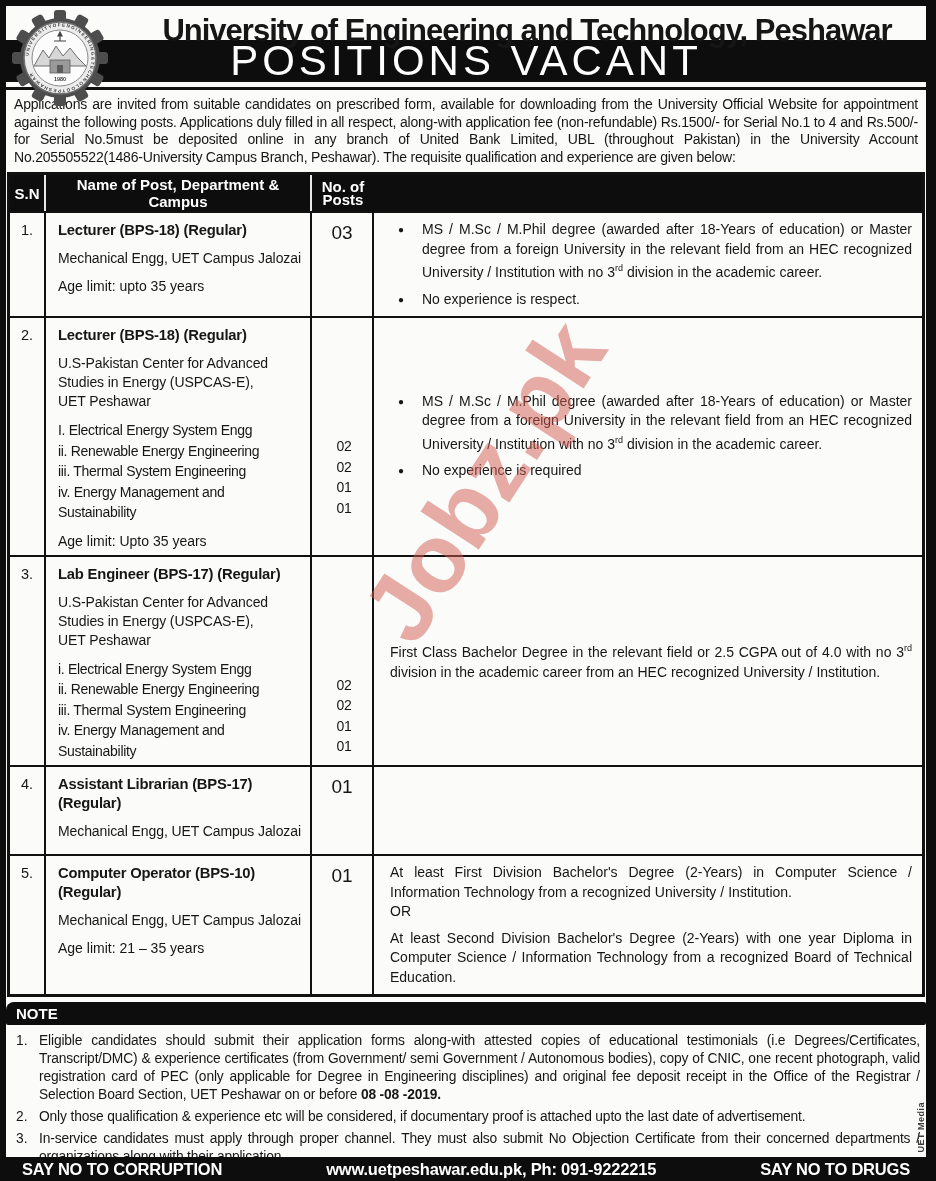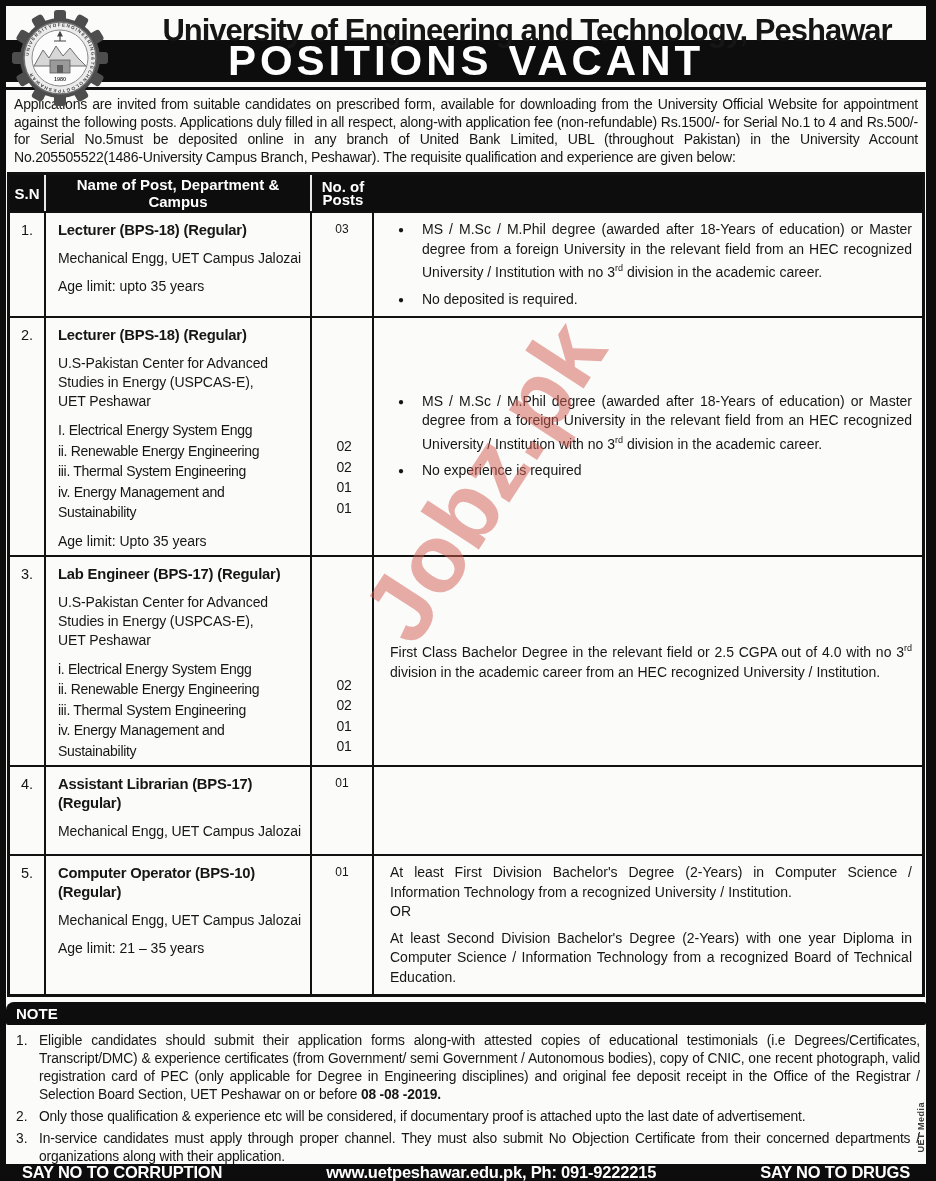--- a/index.html
+++ b/index.html
@@ -10,21 +10,21 @@
     font-family:"Liberation Sans", sans-serif; color:#161616;
   }
   
   .hdr-white{height:34px; position:relative; background:#fbfbfa;}
   .hdr-title{
     margin-left:122px; height:50px; display:flex; align-items:center; justify-content:center;
     font-size:31px; font-weight:bold; letter-spacing:-1px; white-space:nowrap;
   }
   .hdr-black{
     height:42px; background:#0d0d0d; color:#fff; display:flex; align-items:center; justify-content:center;
-    font-size:42px; font-weight:bold; letter-spacing:4px;
+    font-size:42px; font-weight:normal; letter-spacing:4px;
   }
   .logo{position:absolute; left:4px; top:2px; width:100px; height:100px; z-index:4;}
   .body-rule{height:3px; background:#111; margin-top:5px;}
   
   .intro{
     padding:6px 8px 5px 8px; font-size:14px; line-height:17.6px; text-align:justify;
     letter-spacing:-0.2px;
   }
   
   .vac-table{margin:1px 1px 0 1px; border:3px solid #111;}
@@ -32,21 +32,21 @@
   .t-head > div{
     min-height:36px; display:flex; align-items:center; justify-content:center;
     font-weight:bold; font-size:15px; border-right:2px solid #e8e8e8; text-align:center;
   }
   .t-head > div:last-child{border-right:none;}
   .th-posts{font-size:12.5px; line-height:13px; white-space:pre-line;}
   .t-row{display:grid; grid-template-columns:36px 266px 62px 1fr; border-top:2.5px solid #111; background:#fbfbfa;}
   .t-row > div{box-sizing:border-box;}
   .c-sn{border-right:2px solid #111; text-align:center; padding-top:9px; font-size:14.5px;}
   .c-name{border-right:2px solid #111; padding:8px 6px 4px 12px; font-size:14px; line-height:19px;}
-  .c-posts{border-right:2px solid #111; text-align:center; padding-top:9px; font-size:12px;}
+  .c-posts{border-right:2px solid #111; text-align:center; padding-top:9px; font-size:19px;}
   .c-qual{padding:7px 10px 7px 6px; font-size:14px; line-height:19.5px; display:flex; flex-direction:column;}
   .c-qual.center{justify-content:center;}
   .post-title{font-weight:bold; font-size:14.8px; margin-bottom:9px; letter-spacing:-0.2px;}
   .dept-line{letter-spacing:-0.1px;}
   .dept-group{margin-bottom:9px;}
   .sub-item{position:relative; line-height:20.5px; letter-spacing:-0.3px;}
   .sub-count{position:absolute; left:100%; margin-left:12px; top:16px; width:56px; text-align:center;}
   .age-line{margin-top:9px;}
   .qual-item{display:flex; margin-bottom:7px; text-align:justify;}
   .qual-item:last-child{margin-bottom:0;}
@@ -64,21 +64,21 @@
   
   .note-bar{
     margin-top:5px; height:23px; background:#0d0d0d; color:#fff; font-weight:bold; font-size:15px;
     display:flex; align-items:center; padding-left:10px; border-radius:8px 2px 2px 2px;
   }
   .notes{padding:7px 6px 0 6px;}
   .note-item{display:grid; grid-template-columns:27px 1fr; margin-bottom:4px; font-size:13.8px; line-height:18px;}
   .note-num{padding-left:4px;}
   .note-text{text-align:justify; letter-spacing:-0.15px;}
   .footer-strip{
-    position:absolute; left:0; right:0; bottom:0; height:17px; background:#0d0d0d; color:#fff;
+    position:absolute; left:0; right:0; bottom:0; height:24px; background:#0d0d0d; color:#fff;
     display:flex; align-items:center; justify-content:space-between; padding:0 16px;
     font-weight:bold; font-size:16.5px; letter-spacing:-0.2px;
   }
   .side-credit{
     position:absolute; right:0px; bottom:28px; writing-mode:vertical-rl; transform:rotate(180deg);
     font-size:9px; font-weight:bold; color:#3c3c3c; letter-spacing:0.5px;
   }
   
   .watermark{
     position:absolute; left:268px; top:420px; width:420px; z-index:9; pointer-events:none;
@@ -152,21 +152,21 @@
             <div class="age-line">Age limit: upto 35 years</div>
           </div>
           <div class="c-posts">03</div>
           <div class="c-qual">
             <div class="qual-item">
               <span class="qual-bullet">●</span>
               <span class="qual-text">MS / M.Sc / M.Phil degree (awarded after 18-Years of education) or Master degree from a foreign University in the relevant field from an HEC recognized University / Institution with no 3<sup>rd</sup> division in the academic career.</span>
             </div>
             <div class="qual-item">
               <span class="qual-bullet">●</span>
-              <span class="qual-text">No deposited is required.</span>
+              <span class="qual-text">No experience is respect.</span>
             </div>
           </div>
         </div>
         <div class="t-row">
           <div class="c-sn">2.</div>
           <div class="c-name">
             <div class="post-title">Lecturer (BPS-18) (Regular)</div>
             <div class="dept-group">
               <div class="dept-line">U.S-Pakistan Center for Advanced</div>
               <div class="dept-line">Studies in Energy (USPCAS-E),</div>

